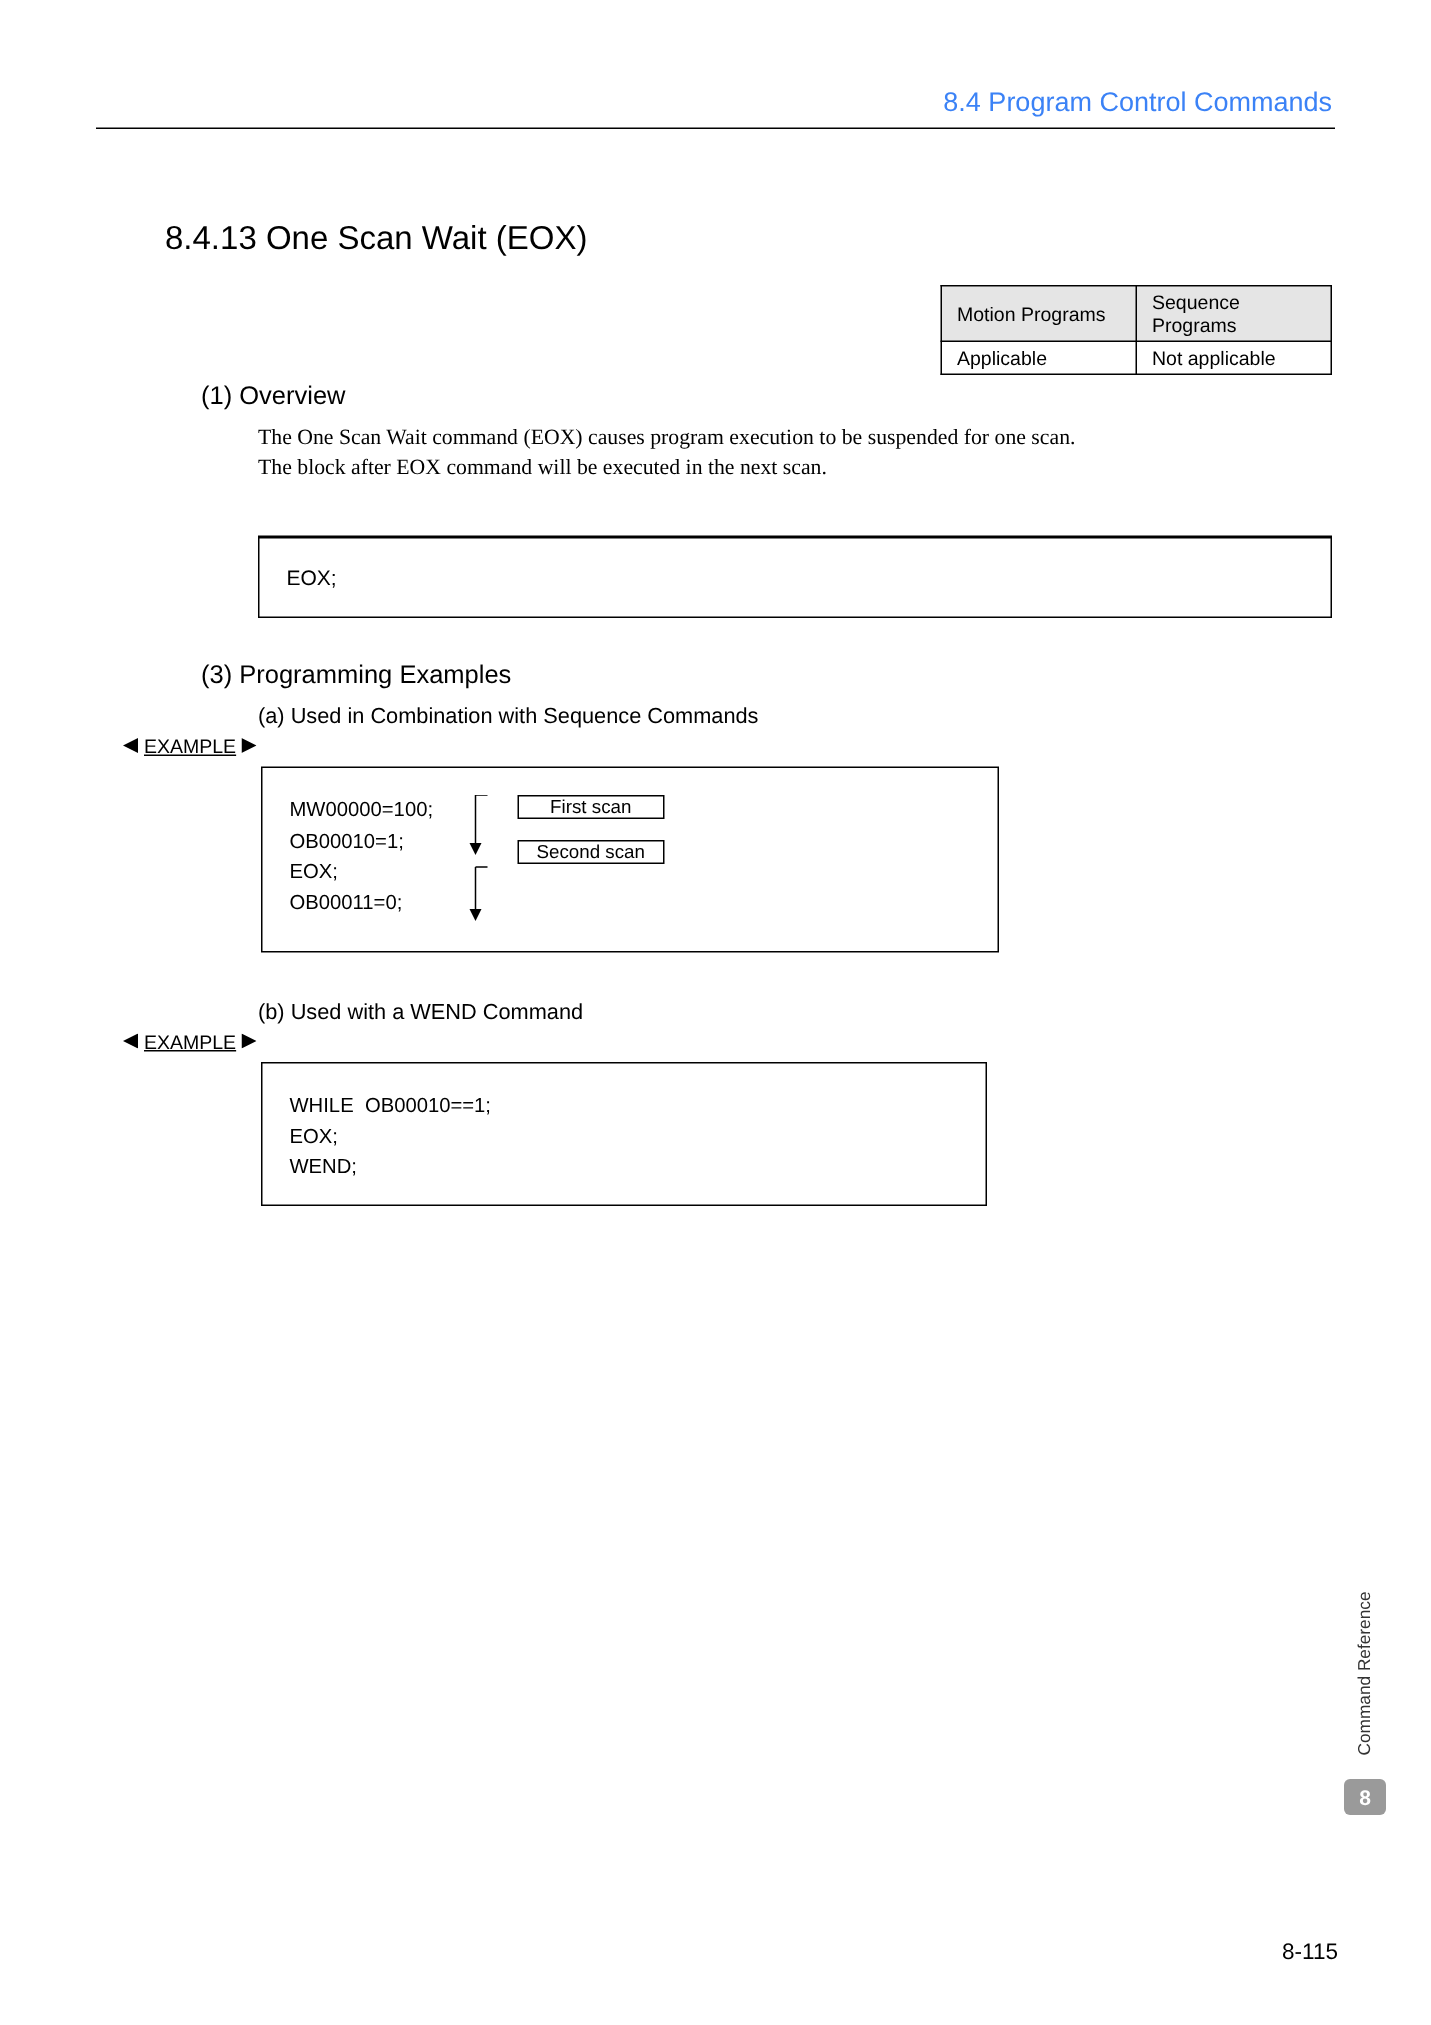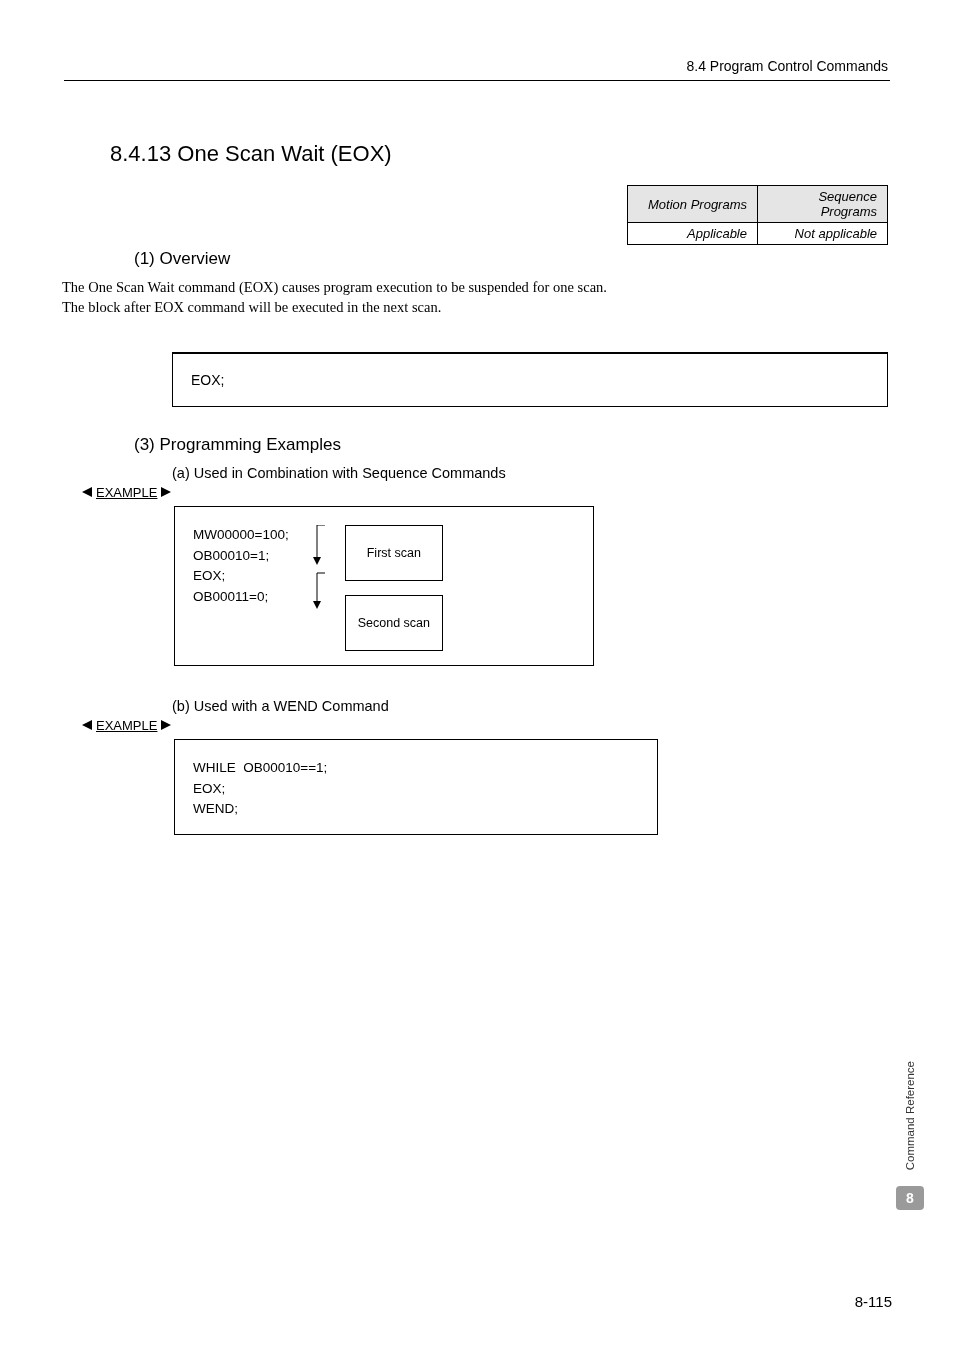--- a/index.html
+++ b/index.html
@@ -1,38 +1,38 @@
 <!DOCTYPE html>
 <html><head>
 <meta charset="utf-8">
 <style>
   * { box-sizing: border-box; margin: 0; padding: 0; }
   html, body { width: 954px; height: 1350px; font-family: "Times New Roman", serif; color: #000; background: #fff; }
   .page { position: relative; width: 954px; height: 1350px; padding: 58px 62px 40px 62px; }
-  .top-header { text-align: right; font-size: 14px; font-family: Arial, sans-serif; color: #000000; margin-bottom: 6px; padding-right: 4px;}
+  .top-header { text-align: right; font-size: 18px; font-family: Arial, sans-serif; color: #3b82f6; margin-bottom: 6px; padding-right: 4px;}
   .hr-top { border: none; border-top: 1.5px solid #000; margin: 0 2px 60px 2px;}
   .sec-title { font-family: Arial, sans-serif; font-size: 22px; font-weight: normal; margin-left: 48px; margin-bottom: 18px; }
   .applicable-table { border-collapse: collapse; margin-left: auto; margin-right: 4px; margin-bottom: 4px;}
-  .applicable-table th, .applicable-table td { border: 1px solid #000; font-family: Arial, sans-serif; font-size: 13px; text-align: right; padding: 3px 10px; width: 130px; font-style: italic; }
+  .applicable-table th, .applicable-table td { border: 1px solid #000; font-family: Arial, sans-serif; font-size: 13px; text-align: left; padding: 3px 10px; width: 130px; }
   .applicable-table th { background: #e5e5e5; font-weight: normal; }
   .sub-head { font-family: Arial, sans-serif; font-size: 17px; font-weight: normal; margin-left: 72px; margin-top: 2px; margin-bottom: 8px; }
-  .body-text { font-family: "Times New Roman", serif; font-size: 14.5px; line-height: 1.4; margin-right: 6px;}
+  .body-text { font-family: "Times New Roman", serif; font-size: 14.5px; margin-left: 110px; line-height: 1.4; margin-right: 6px;}
   .format-box-wrap { margin-left: 110px; margin-right: 4px; margin-top: 8px; }
   .format-box { border: 1px solid #000; border-top: 2.5px solid #000; padding: 18px 18px; font-family: Arial, sans-serif; font-size: 14px; }
   .subsub-head { font-family: Arial, sans-serif; font-size: 14.5px; font-weight: normal; margin-left: 110px; margin-top: 10px; margin-bottom: 4px; }
   .example-label { font-family: Arial, sans-serif; font-size: 13px; text-decoration: underline; margin-left: 20px; display: flex; align-items: center; gap: 4px; margin-bottom: 6px;}
   .tri-left, .tri-right { display: inline-block; }
   .tri-left svg, .tri-right svg { display: block; }
-  .example-box { border: 1px solid #000; margin-left: 112px; padding: 18px 14px 14px 18px; font-family: Arial, sans-serif; font-size: 13.5px; width: 420px; }
+  .example-box { border: 1px solid #000; margin-left: 112px; padding: 18px 14px 14px 18px; font-family: Arial, sans-serif; font-size: 13.5px; width: 492px; }
   .example-box.compact { width: 484px; }
   .example-row { display: flex; align-items: flex-start; gap: 14px; }
   .code-col { line-height: 1.55; white-space: pre; }
   .arrow-col { position: relative; width: 28px; height: 90px; }
   .label-col { display: flex; flex-direction: column; gap: 14px; }
-  .scan-label { border: 1px solid #000; padding: 20px 12px; font-size: 12.5px; text-align: center; white-space: nowrap; }
+  .scan-label { border: 1px solid #000; padding: 0 12px; font-size: 12.5px; text-align: center; white-space: nowrap; }
   .footer-page { position: absolute; bottom: 40px; right: 62px; font-family: Arial, sans-serif; font-size: 15px; }
   .side-vert { position: absolute; right: 38px; bottom: 180px; writing-mode: vertical-rl; transform: rotate(180deg); font-family: Arial, sans-serif; font-size: 11.5px; color: #333;}
   .side-badge { position: absolute; right: 30px; bottom: 140px; width: 28px; height: 24px; background: #9a9a9a; color: #fff; border-radius: 4px; display: flex; align-items: center; justify-content: center; font-family: Arial, sans-serif; font-size: 14px; font-weight: bold;}
   .spacer-sm { height: 22px; }
   .spacer-md { height: 26px; }
 </style>
 </head>
 <body>
 
 <div class="page">

